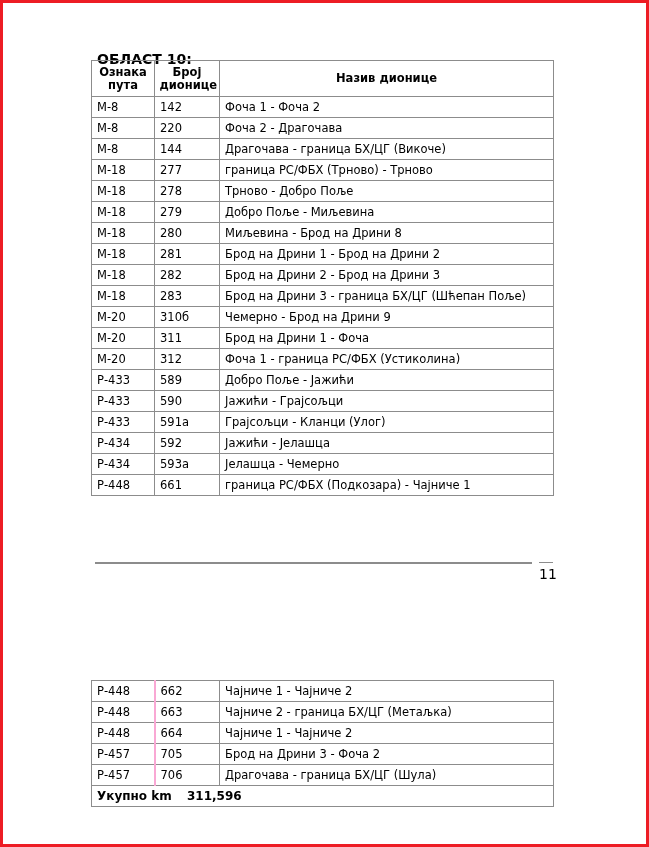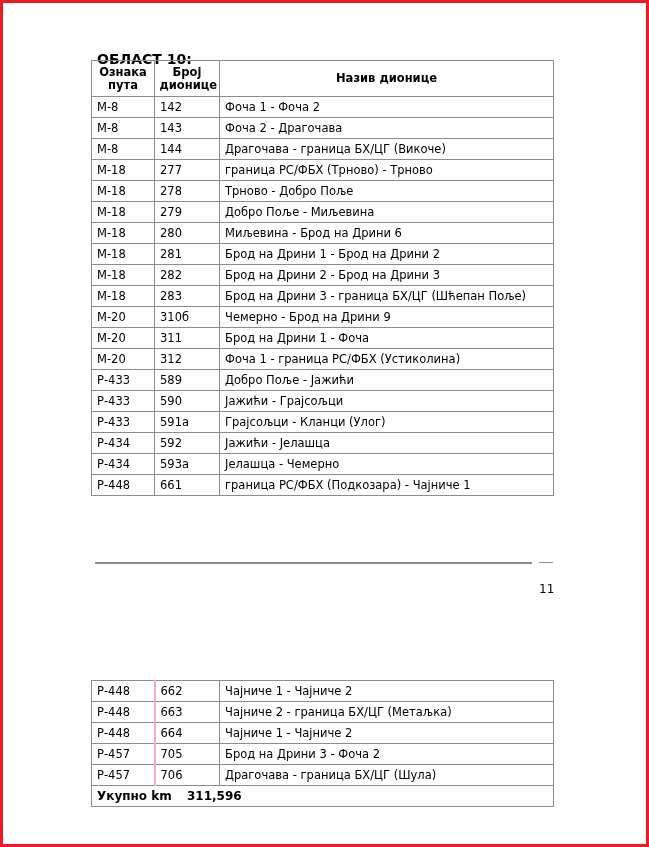--- a/index.html
+++ b/index.html
@@ -37,21 +37,21 @@
   .total-label { display: inline-block; width: 90px; }
   .page-rule {
     position: absolute; left: 95px; top: 562px; width: 437px; height: 0;
     border-top: 2px solid #8c8c8c;
   }
   .page-rule-short {
     position: absolute; left: 539px; top: 562px; width: 14px; height: 0;
     border-top: 1px solid #8c8c8c;
   }
   .page-number {
-    position: absolute; left: 539px; top: 566px; font-size: 12px; margin-top: 16px;
+    position: absolute; left: 539px; top: 566px; font-size: 14px;
   }
 </style>
 </head>
 <body>
 
 <div class="frame"></div>
 
 <div class="heading">ОБЛАСТ 10:</div>
 
 <table class="roads" id="t1">
@@ -68,21 +68,21 @@
     </tr>
   </thead>
   <tbody id="tbody1">
       <tr>
         <td>М-8</td>
         <td>142</td>
         <td>Фоча 1 - Фоча 2</td>
       </tr>
       <tr>
         <td>М-8</td>
-        <td>143</td>
+        <td>220</td>
         <td>Фоча 2 - Драгочава</td>
       </tr>
       <tr>
         <td>М-8</td>
         <td>144</td>
         <td>Драгочава - граница БХ/ЦГ (Викоче)</td>
       </tr>
       <tr>
         <td>М-18</td>
         <td>277</td>
@@ -94,21 +94,21 @@
         <td>Трново - Добро Поље</td>
       </tr>
       <tr>
         <td>М-18</td>
         <td>279</td>
         <td>Добро Поље - Миљевина</td>
       </tr>
       <tr>
         <td>М-18</td>
         <td>280</td>
-        <td>Миљевина - Брод на Дрини 6</td>
+        <td>Миљевина - Брод на Дрини 8</td>
       </tr>
       <tr>
         <td>М-18</td>
         <td>281</td>
         <td>Брод на Дрини 1 - Брод на Дрини 2</td>
       </tr>
       <tr>
         <td>М-18</td>
         <td>282</td>
         <td>Брод на Дрини 2 - Брод на Дрини 3</td>

